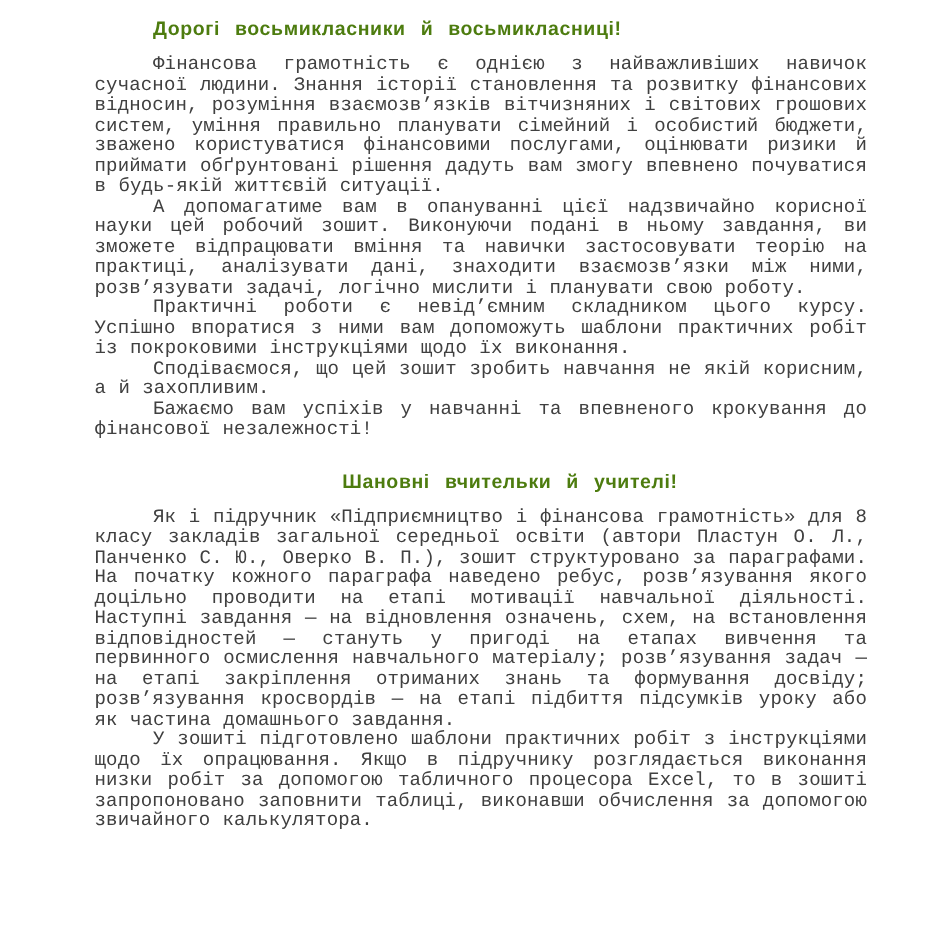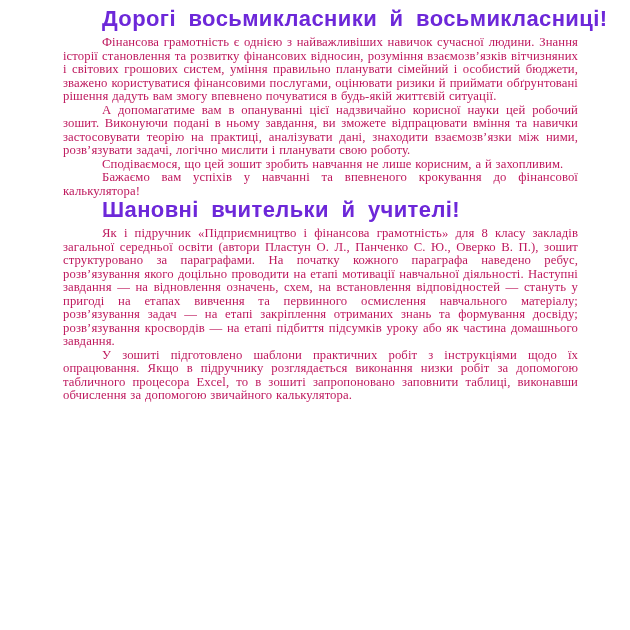--- a/index.html
+++ b/index.html
@@ -16,55 +16,59 @@
   .page {
     box-sizing: border-box;
     width: 630px;
     height: 630px;
     padding: 7px 52px 4px 63px; 
     background: #ffffff;
   }
   .section-heading {
     font-family: "Liberation Sans", sans-serif;
     font-weight: bold;
-    font-size: 22px;
+    font-size: 13px;
     line-height: 23px;
-    color: #6d28d9;
+    color: #4d7c0f;
     margin: 0 0 6px 0;
     padding-left: 39px;      
     word-spacing: 6px;
     letter-spacing: 0.4px;
     white-space: nowrap;
   }
   .section-teachers .section-heading {
+    margin-top: 16px;
+    text-align: center;
   }
   .body-par {
     margin: 0;
     font-size: 12.7px;
     line-height: 13.5px;
-    color: #be185d;
+    color: #404040;
     text-align: justify;
     text-indent: 39px;
     word-spacing: 0.5px;
     letter-spacing: 0.1px;
     -webkit-hyphens: auto;
     hyphens: auto;
+    font-family: Liberation Mono, monospace;
   }
 </style>
 </head>
 <body>
 
 <main class="page">
 
   <section class="section-students">
     <h1 class="section-heading">Дорогі восьмикласники й восьмикласниці!</h1>
     <p class="body-par">Фінансова грамотність є однією з найважливіших навичок сучасної людини. Знання історії становлення та розвитку фінансових відносин, розуміння взаємозв’язків вітчизняних і світових грошових систем, уміння правильно планувати сімейний і особистий бюджети, зважено користуватися фінансовими послугами, оцінювати ризики й приймати обґрунтовані рішення дадуть вам змогу впевнено почуватися в будь-якій життєвій ситуації.</p>
     <p class="body-par">А допомагатиме вам в опануванні цієї надзвичайно корисної науки цей робочий зошит. Виконуючи подані в ньому завдання, ви зможете відпрацювати вміння та навички застосовувати теорію на практиці, аналізувати дані, знаходити взаємозв’язки між ними, розв’язувати задачі, логічно мислити і планувати свою роботу.</p>
-    <p class="body-par">Сподіваємося, що цей зошит зробить навчання не лише корисним, а й захопливим.</p>
-    <p class="body-par">Бажаємо вам успіхів у навчанні та впевненого крокування до фінансової калькулятора!</p>
+    <p class="body-par">Практичні роботи є невід’ємним складником цього курсу. Успішно впоратися з ними вам допоможуть шаблони практичних робіт із покроковими інструкціями щодо їх виконання.</p>
+    <p class="body-par">Сподіваємося, що цей зошит зробить навчання не якій корисним, а й захопливим.</p>
+    <p class="body-par">Бажаємо вам успіхів у навчанні та впевненого крокування до фінансової незалежності!</p>
   </section>
 
   <section class="section-teachers">
     <h1 class="section-heading">Шановні вчительки й учителі!</h1>
     <p class="body-par">Як і підручник «Підприємництво і фінансова грамотність» для 8 класу закладів загальної середньої освіти (автори Пластун О. Л., Панченко С. Ю., Оверко В. П.), зошит структуровано за параграфами. На початку кожного параграфа наведено ребус, розв’язування якого доцільно проводити на етапі мотивації навчальної діяльності. Наступні завдання — на відновлення означень, схем, на встановлення відповідностей — стануть у пригоді на етапах вивчення та первинного осмислення навчального матеріалу; розв’язування задач — на етапі закріплення отриманих знань та формування досвіду; розв’язування кросвордів — на етапі підбиття підсумків уроку або як частина домашнього завдання.</p>
     <p class="body-par">У зошиті підготовлено шаблони практичних робіт з інструкціями щодо їх опрацювання. Якщо в підручнику розглядається виконання низки робіт за допомогою табличного процесора Excel, то в зошиті запропоновано заповнити таблиці, виконавши обчислення за допомогою звичайного калькулятора.</p>
   </section>
 
 </main>
 

